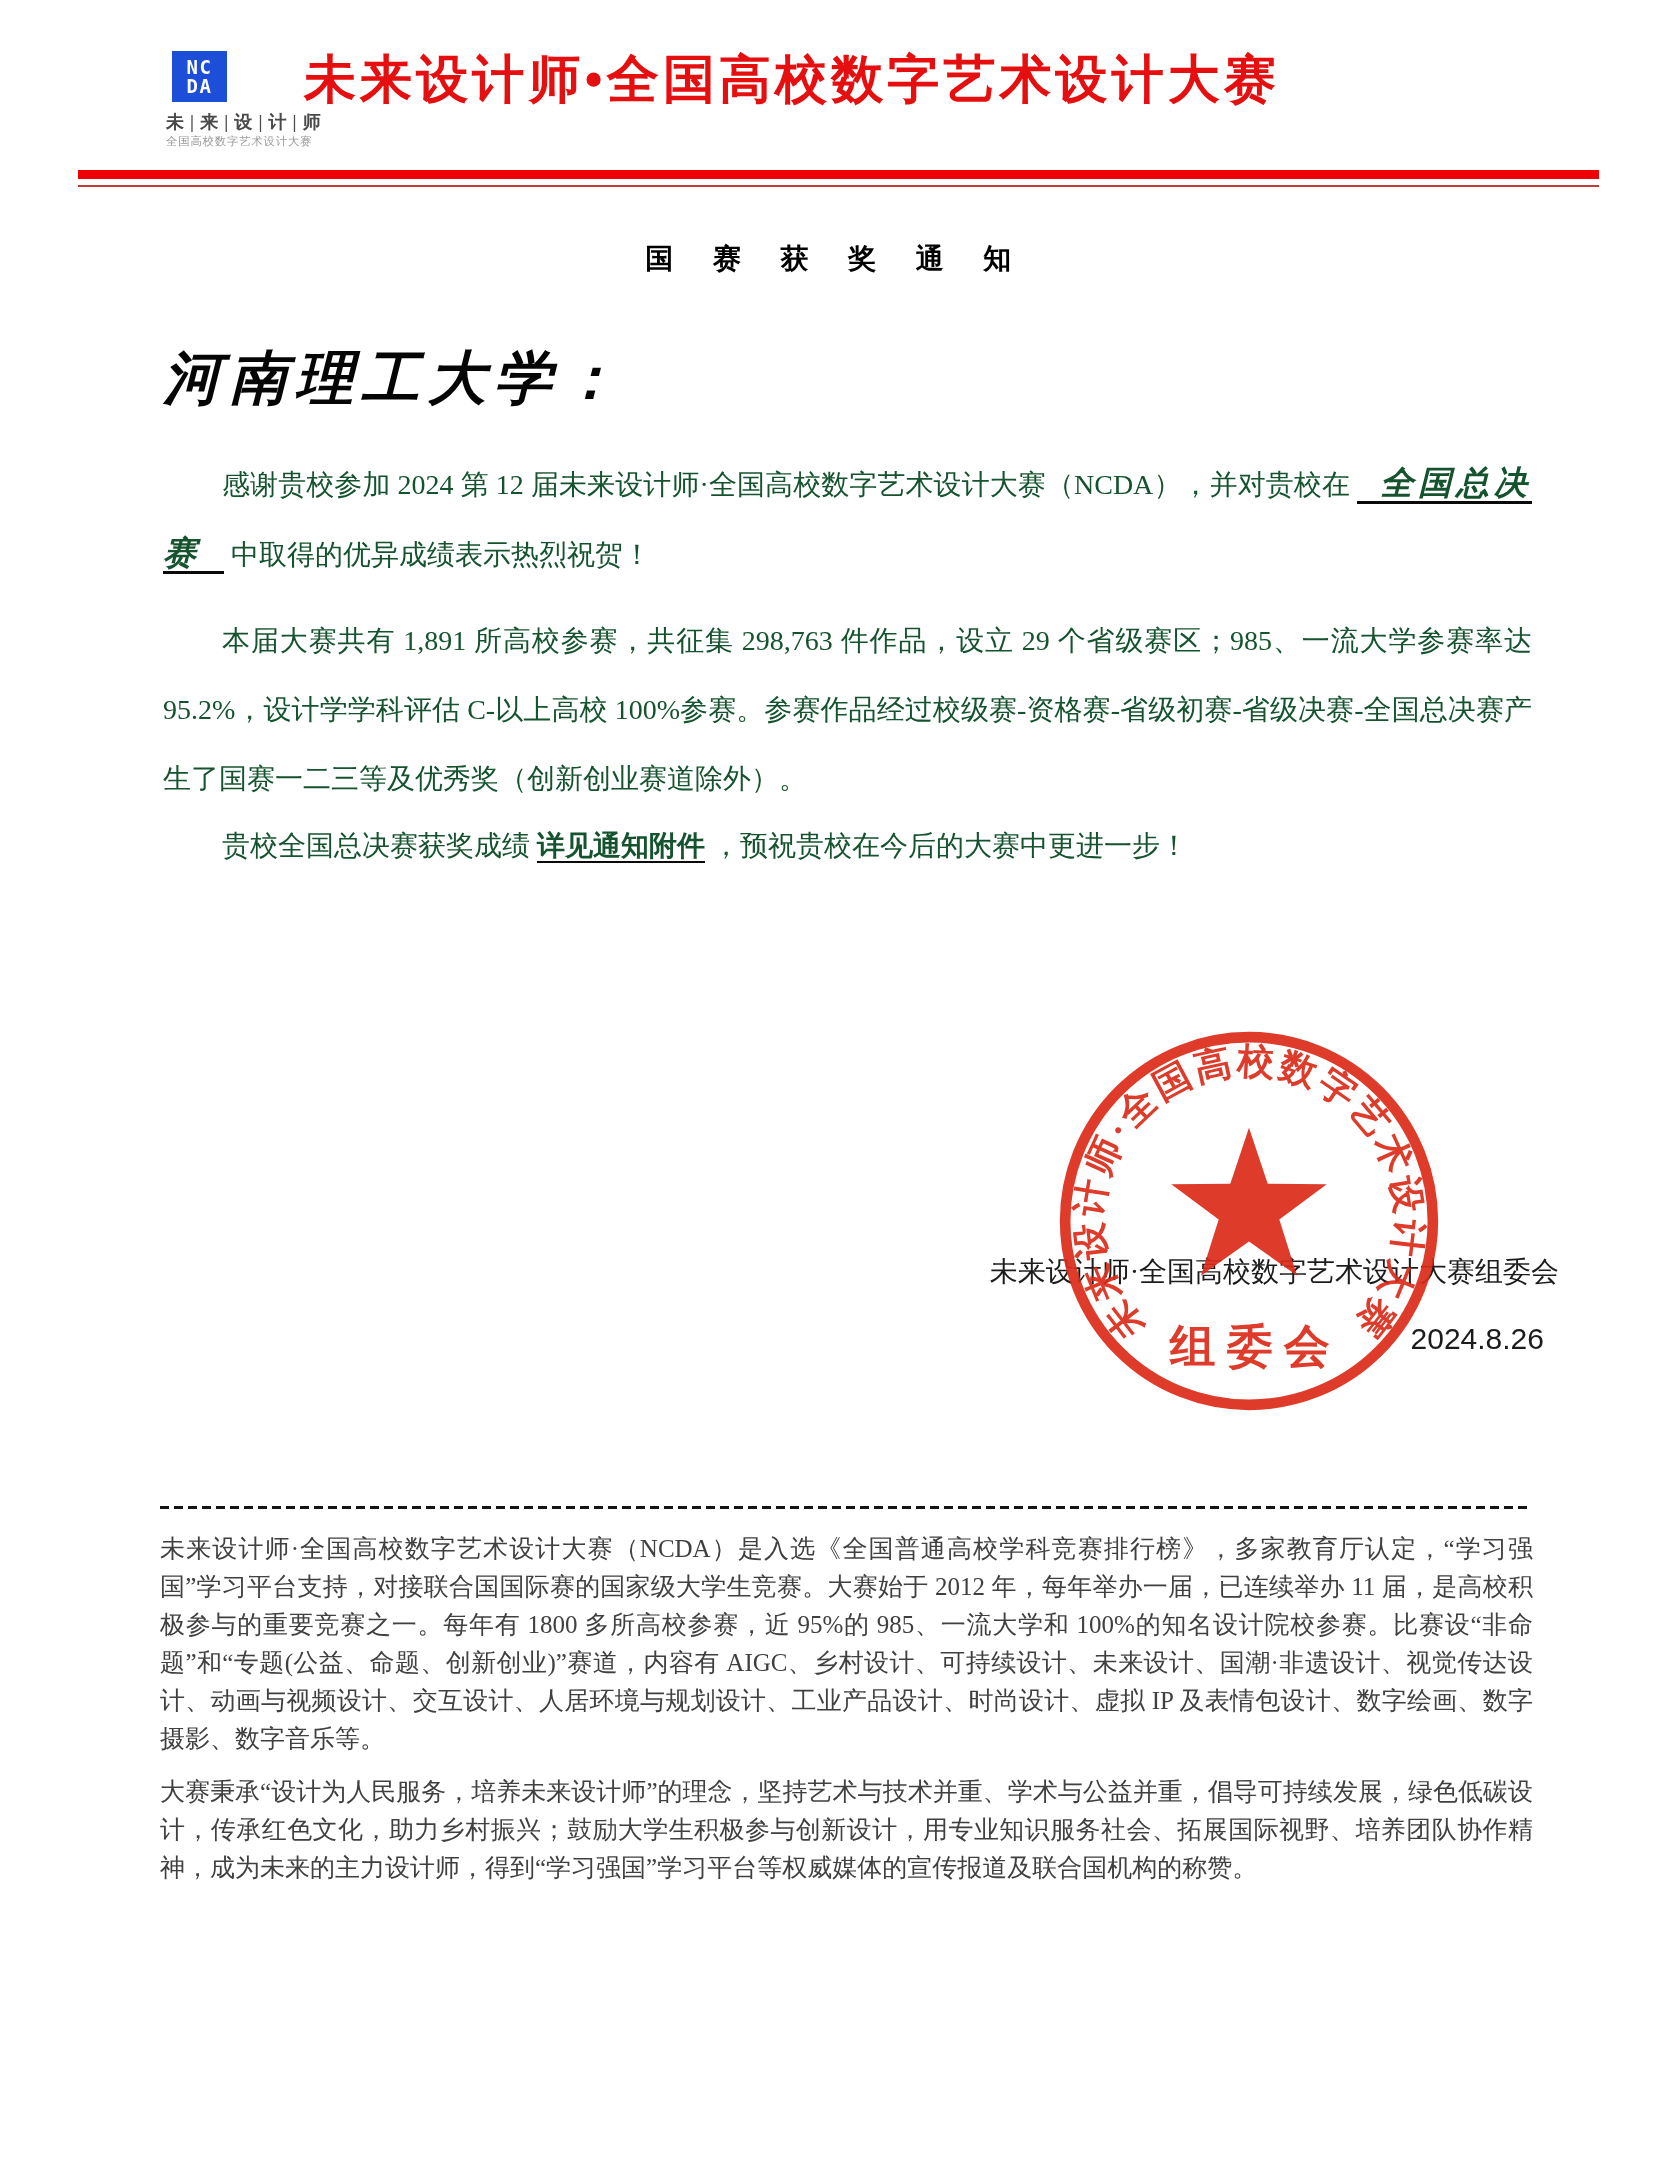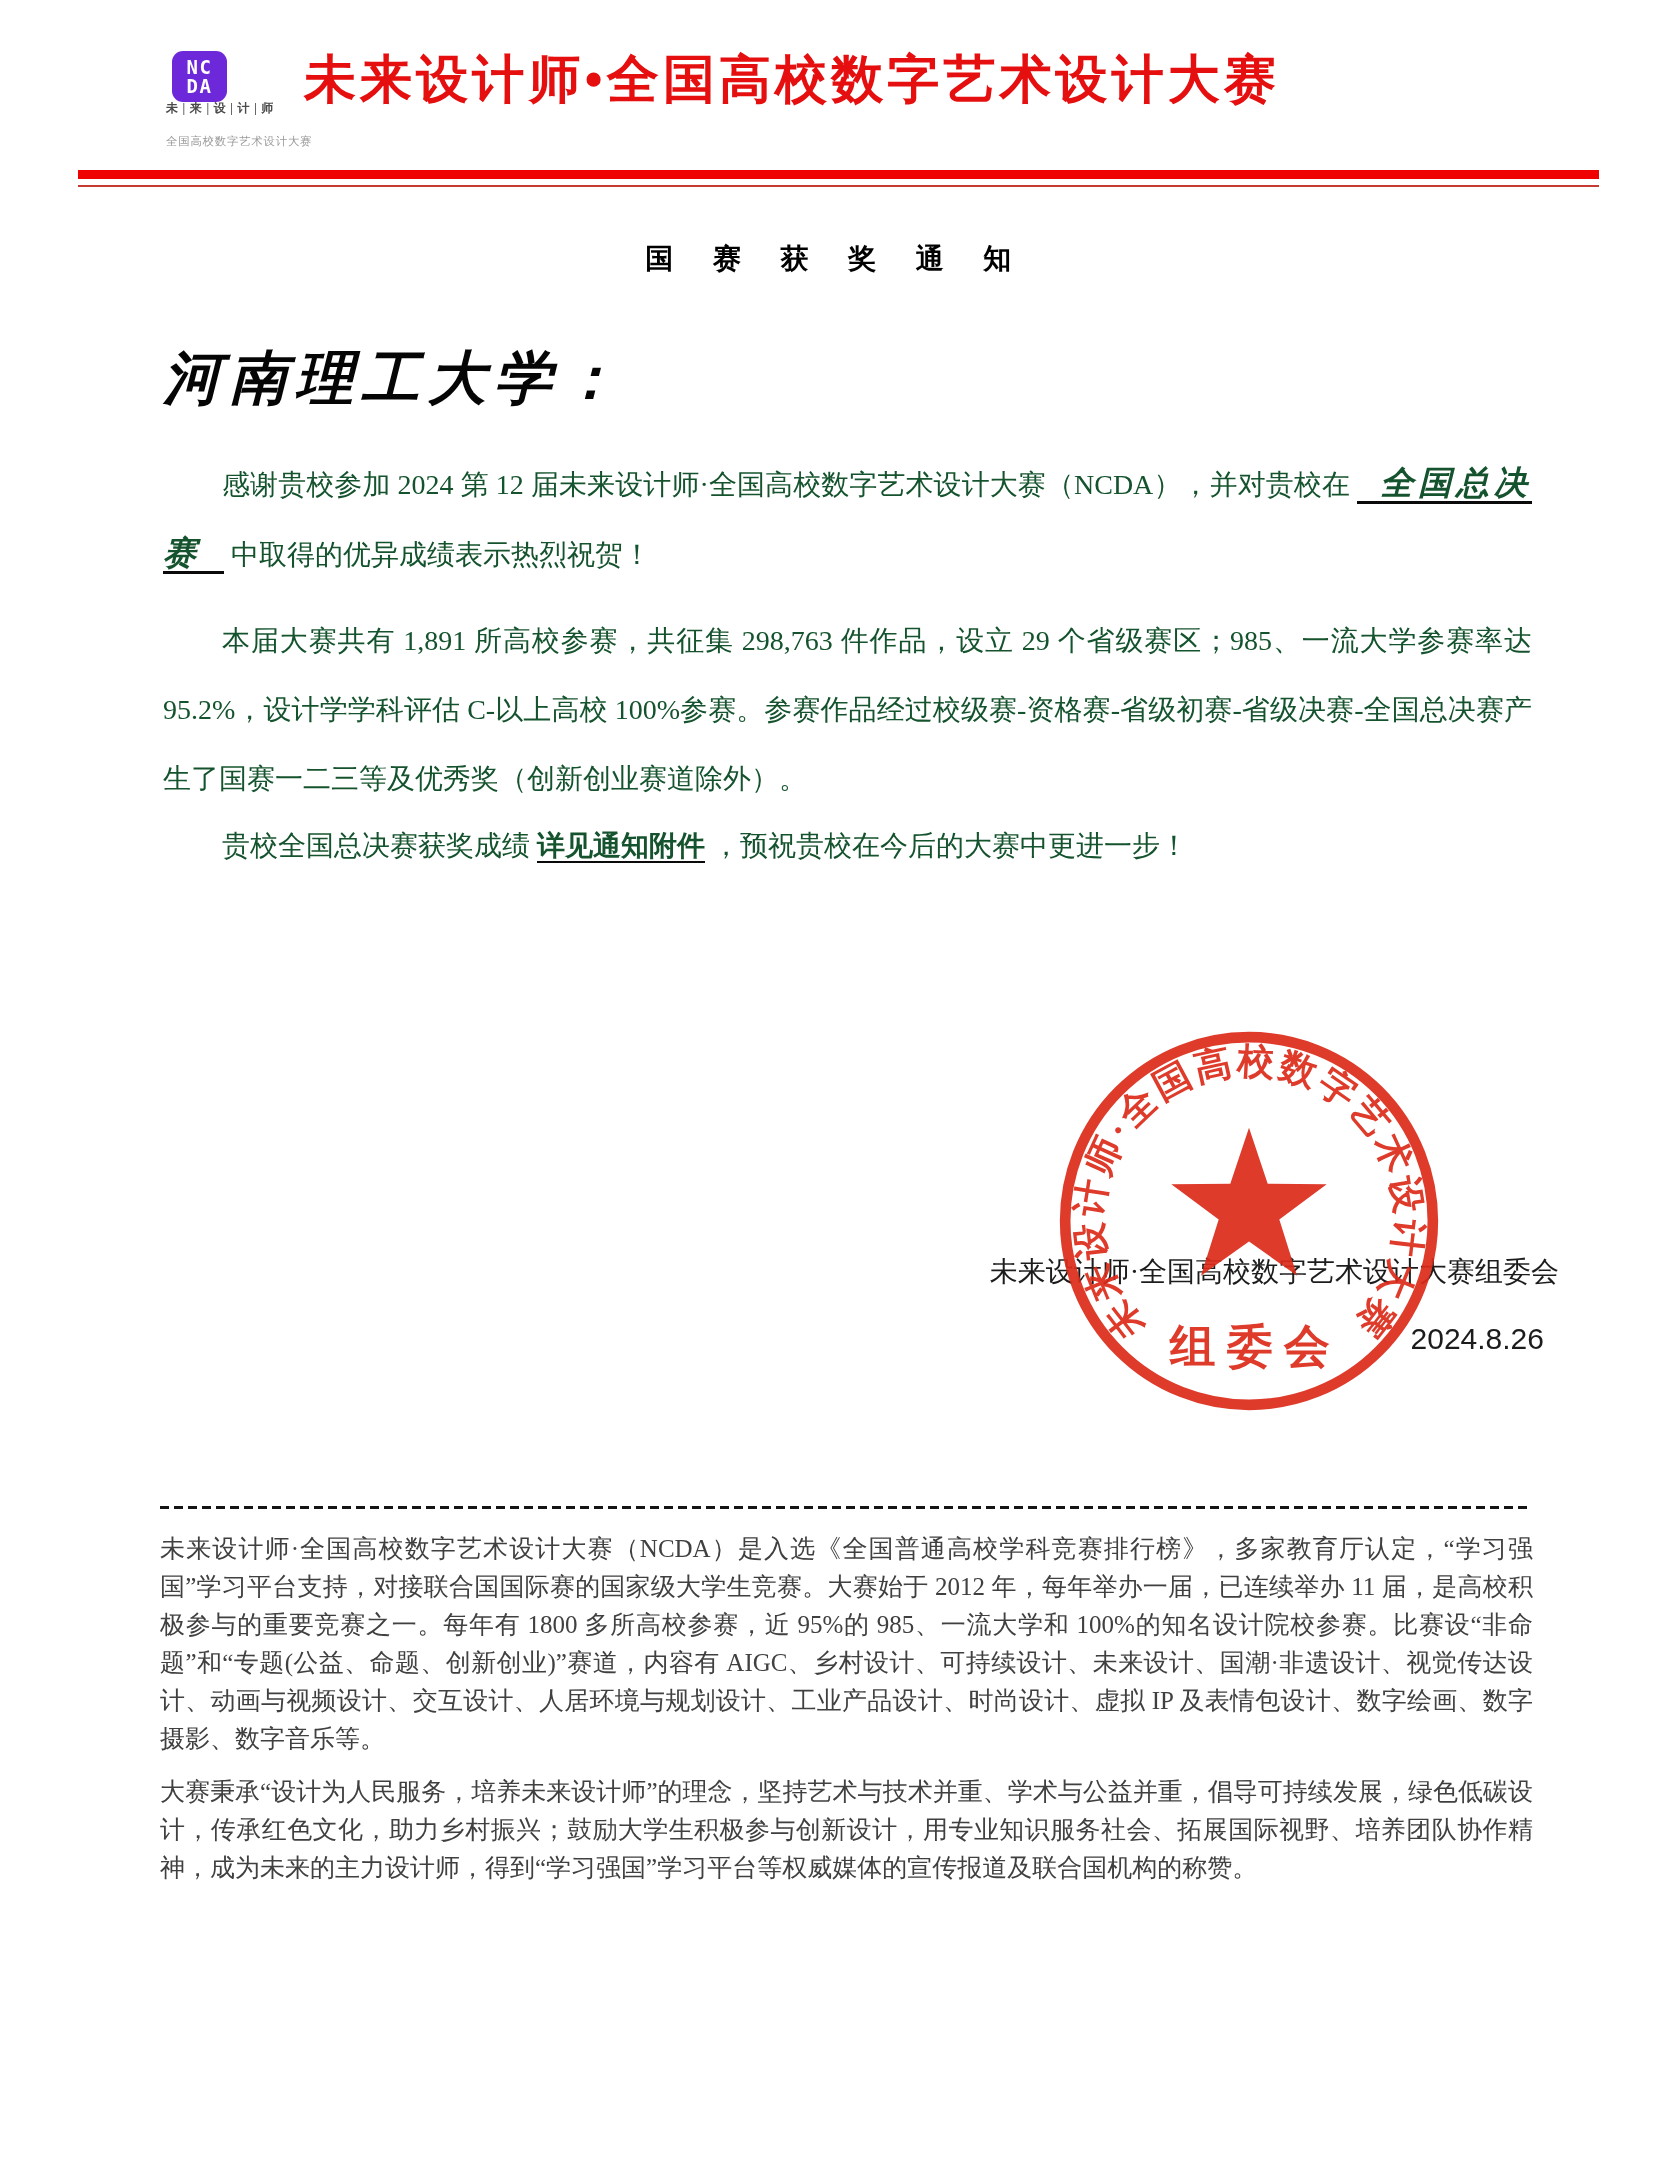--- a/index.html
+++ b/index.html
@@ -5,30 +5,30 @@
   html,body{margin:0;padding:0;background:#e8e8e8;}
   .page{
     position:relative;width:1673px;height:2183px;background:#ffffff;
     font-family:"Liberation Serif","DejaVu Serif",serif;color:#111;
     overflow:hidden;margin:0 auto;
   }
   .abs{position:absolute;}
 
   
   .logo-square{
-    left:172px;top:51px;width:55px;height:51px;background:#6d28d9;border-radius:11px;
+    left:172px;top:51px;width:55px;height:51px;background:#1d4ed8;border-radius:0;
     display:flex;align-items:center;justify-content:center;
   }
   .logo-mono{
     display:flex;flex-direction:column;align-items:center;
     font-family:"DejaVu Sans Mono",monospace;font-weight:bold;color:#ffffff;
     font-size:19px;line-height:19px;letter-spacing:1.6px;
   }
   .logo-chars{
-    left:166px;top:100px;width:163px;font-size:12px;font-weight:bold;color:#4a4a4a;
+    left:166px;top:110px;width:163px;font-size:18px;font-weight:bold;color:#4a4a4a;
     font-family:"Liberation Serif",serif;letter-spacing:0.8px;white-space:nowrap;
   }
   .logo-subtitle{
     left:166px;top:134px;width:180px;font-size:11.4px;color:#9a9a9a;
     letter-spacing:0.8px;white-space:nowrap;
   }
   .header-title{
     left:304px;top:45px;font-size:52px;font-weight:bold;color:#e50f10;
     letter-spacing:4.1px;white-space:nowrap;text-align:center;
   }

